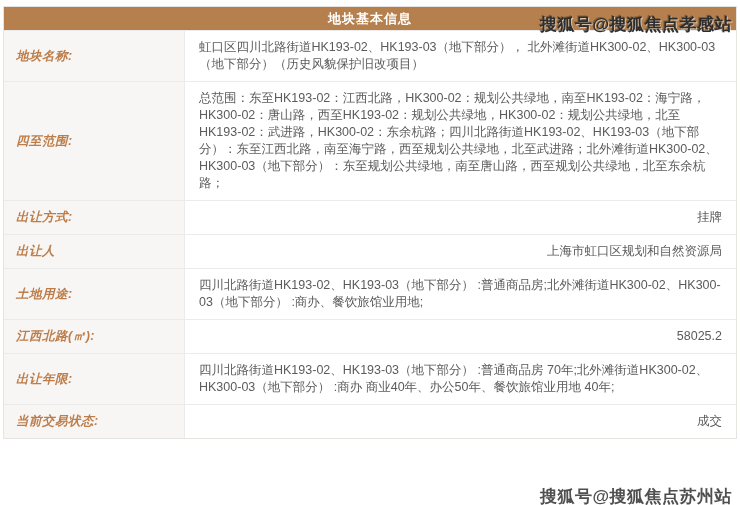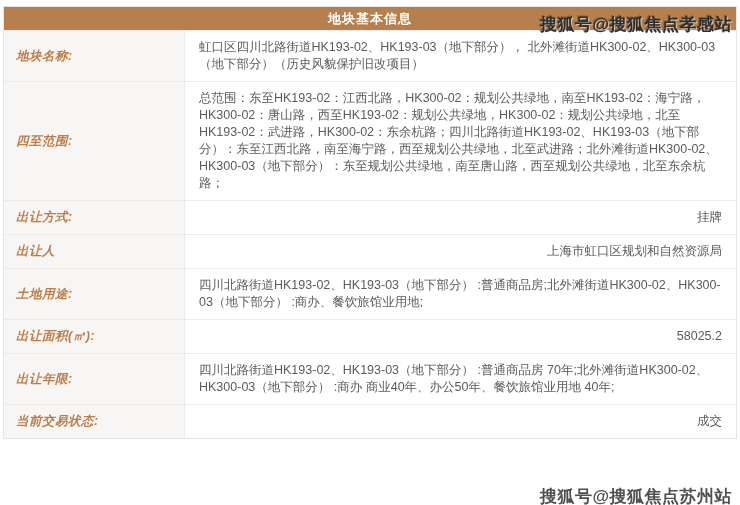--- a/index.html
+++ b/index.html
@@ -112,21 +112,21 @@
 
 
   <div class="row">
     <div class="cell-label">土地用途:</div>
     <div class="cell-value">
         <span>四川北路街道HK193-02、HK193-03（地下部分） :普通商品房;北外滩街道HK300-02、HK300-03（地下部分） :商办、餐饮旅馆业用地;</span>
       </div>
   </div>
 
   <div class="row">
-    <div class="cell-label">出让面积(㎡):</div>
+    <div class="cell-label">江西北路(㎡):</div>
     <div class="cell-value">
         <span>58025.2</span>
       </div>
   </div>
 
 
   <div class="row">
     <div class="cell-label">出让年限:</div>
     <div class="cell-value">
         <span>四川北路街道HK193-02、HK193-03（地下部分） :普通商品房 70年;北外滩街道HK300-02、HK300-03（地下部分） :商办 商业40年、办公50年、餐饮旅馆业用地 40年;</span>

